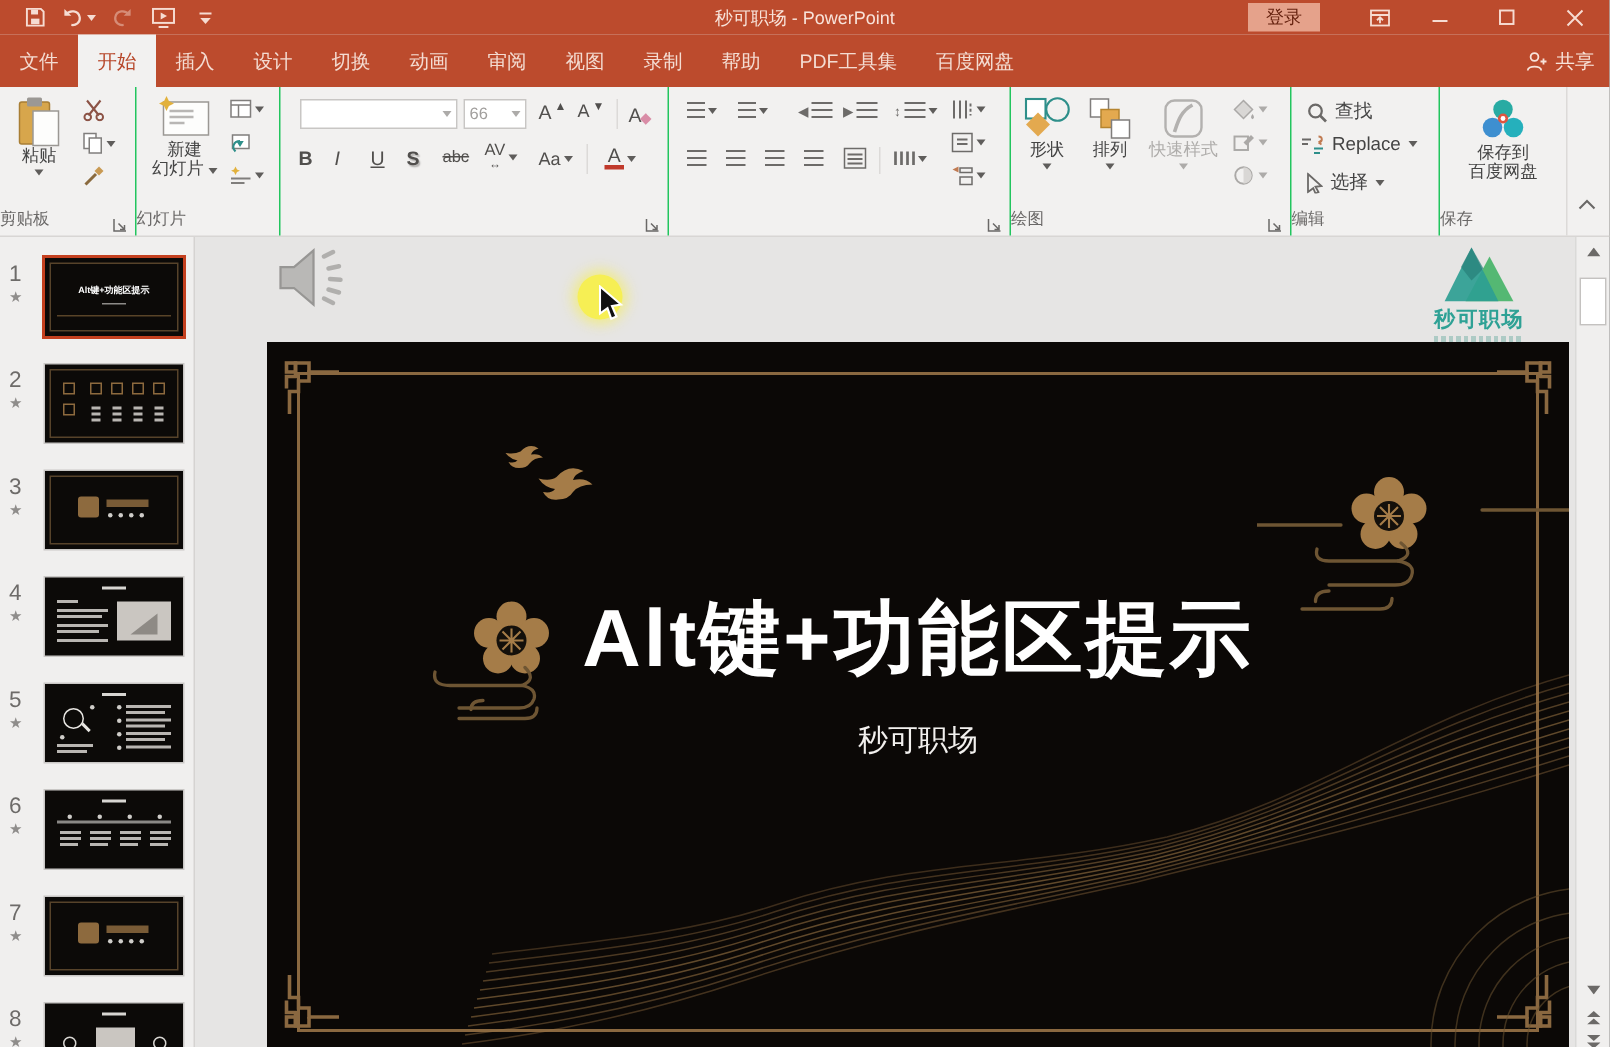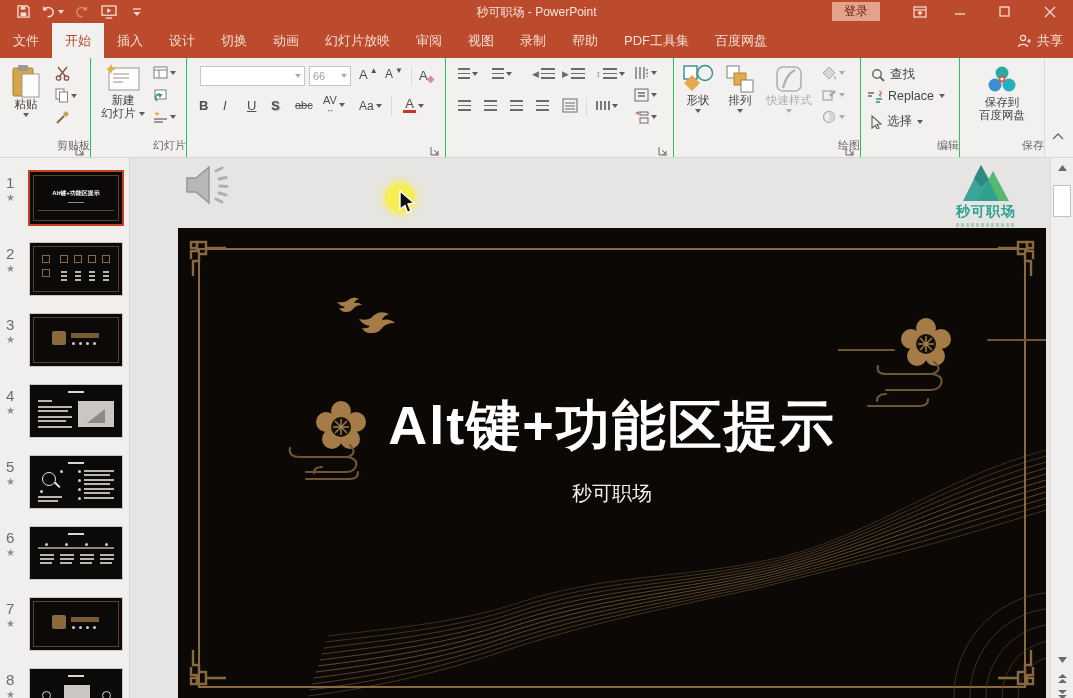--- a/index.html
+++ b/index.html
@@ -19,21 +19,21 @@
   
   #tabrow { position:absolute; left:0; top:23px; width:1073px; height:35px; background:#BC4B2D; display:flex; align-items:stretch; }
   .tab { color:#F4DCD2; font-size:13px; padding:0 13px; display:flex; align-items:center; }
   .tab.active { background:#F2F1F0; color:#B7472A; }
   #tab-search { display:flex; align-items:center; color:#F4DCD2; font-size:13px; margin-left:10px; }
   #share { position:absolute; right:10px; top:23px; height:35px; display:flex; align-items:center; color:#F8E3DA; font-size:13px; gap:5px; }
 
   
   #ribbon { position:absolute; left:0; top:58px; width:1073px; height:100px; background:#F2F1F0; border-bottom:1px solid #D8D6D4; }
   .group { position:absolute; top:0; height:99px; border-right:1px solid #22c55e; }
-  .grp-label { position:absolute; bottom:4px; left:0; right:0; text-align:right; font-size:11px; color:#6A6867; }
+  .grp-label { position:absolute; bottom:4px; left:0; right:0; text-align:left; font-size:11px; color:#6A6867; }
   .launcher { position:absolute; bottom:4px; width:11px; height:11px; }
   .bigbtn { position:absolute; display:flex; flex-direction:column; align-items:center; color:#444; font-size:11.5px; line-height:13px; text-align:center; }
   .caret { width:0; height:0; border-left:3px solid transparent; border-right:3px solid transparent; border-top:4px solid #5f5d5b; display:inline-block; }
   .caret.dim { border-top-color:#ADABA9; }
   .smallbtn { position:absolute; display:flex; align-items:center; gap:2px; }
   .combo { position:absolute; height:20px; background:#fff; border:1px solid #C8C6C4; font-size:11px; color:#A19F9D; display:flex; align-items:center; padding:0 3px; }
   .combo .caret { margin-left:auto; }
   .fbtn { font-size:13px; color:#514F4D; width:18px; text-align:center; }
   .lines-icon { width:14px; height:11px; background:repeating-linear-gradient(to bottom,#6d6b69 0 1.5px,transparent 1.5px 4.5px); }
   .dim { color:#AFADAB !important; }
@@ -140,21 +140,20 @@
     </div>
   </div>
 
   <div id="tabrow">
     <div class="tab">文件</div>
     <div class="tab active">开始</div>
     <div class="tab">插入</div>
     <div class="tab">设计</div>
     <div class="tab">切换</div>
     <div class="tab">动画</div>
-    <div class="tab">幻灯片放映</div>
     <div class="tab">审阅</div>
     <div class="tab">视图</div>
     <div class="tab">录制</div>
     <div class="tab">帮助</div>
     <div class="tab">PDF工具集</div>
     <div class="tab">百度网盘</div>
   </div>
   <div id="share">
     <svg width="15" height="14" viewBox="0 0 15 14">
         <circle cx="6" cy="4" r="2.6" fill="none" stroke="#F8E3DA" stroke-width="1.2"></circle>

